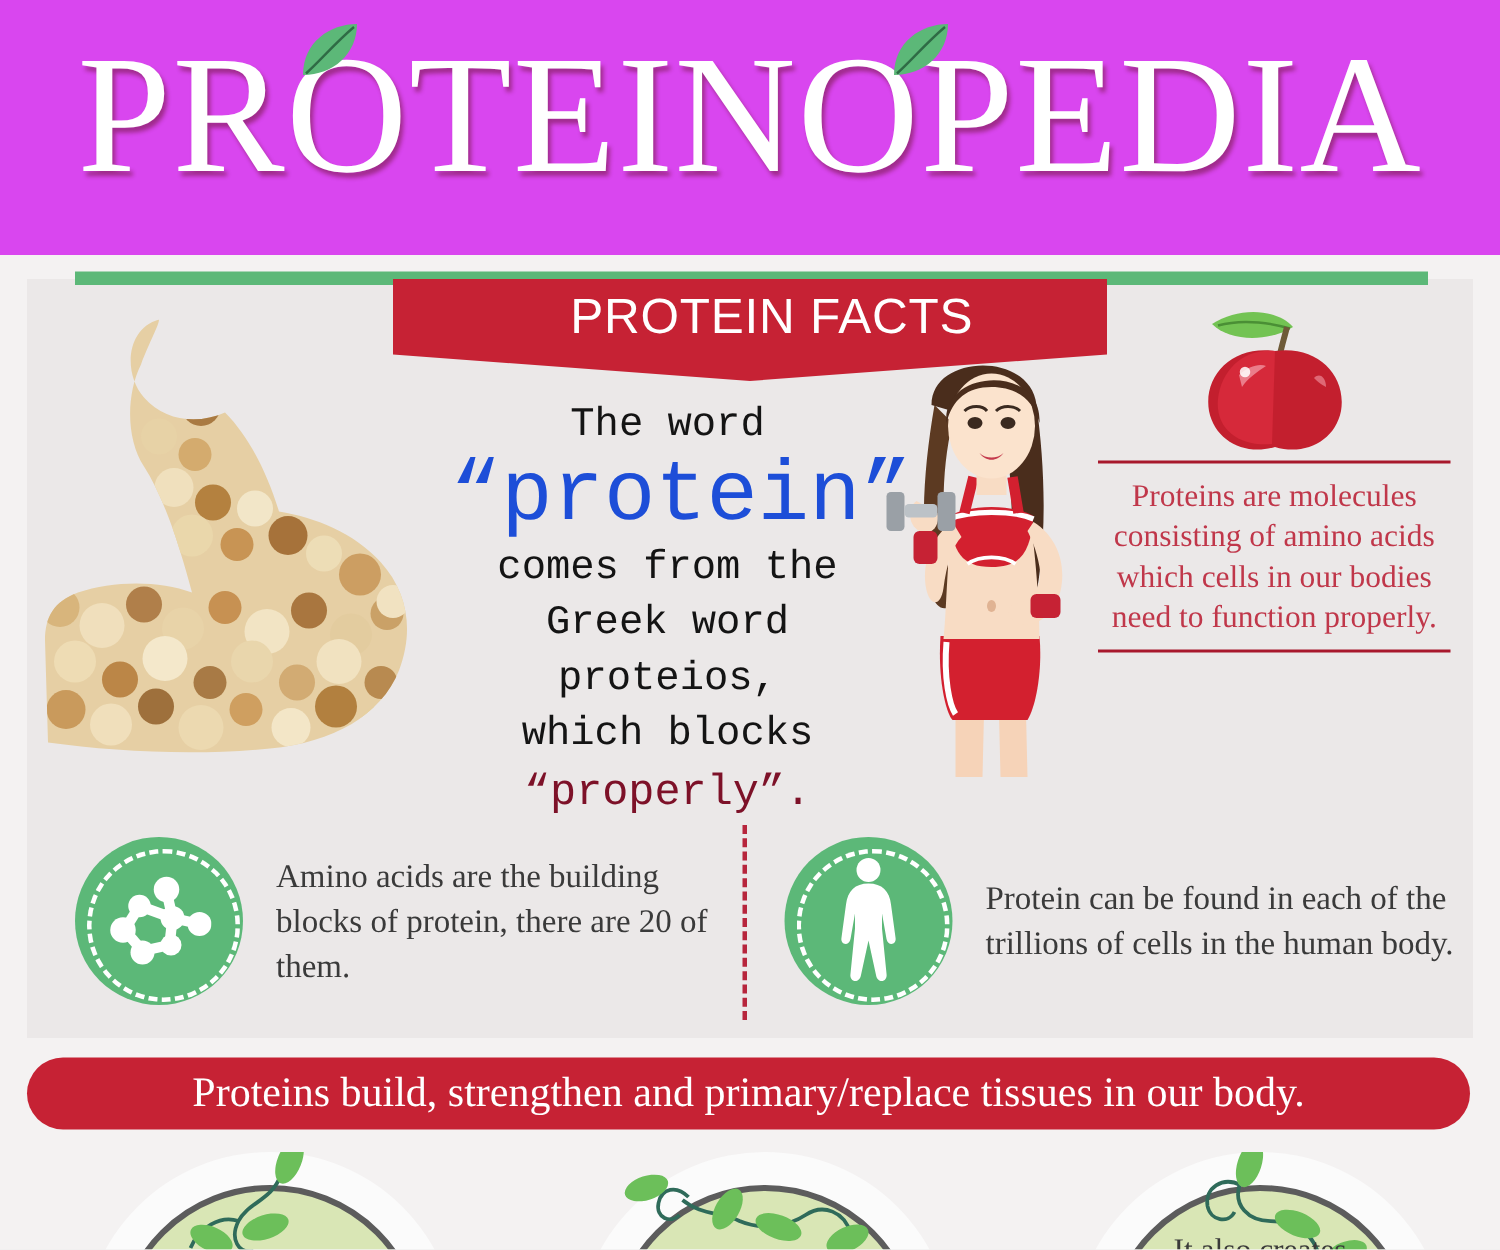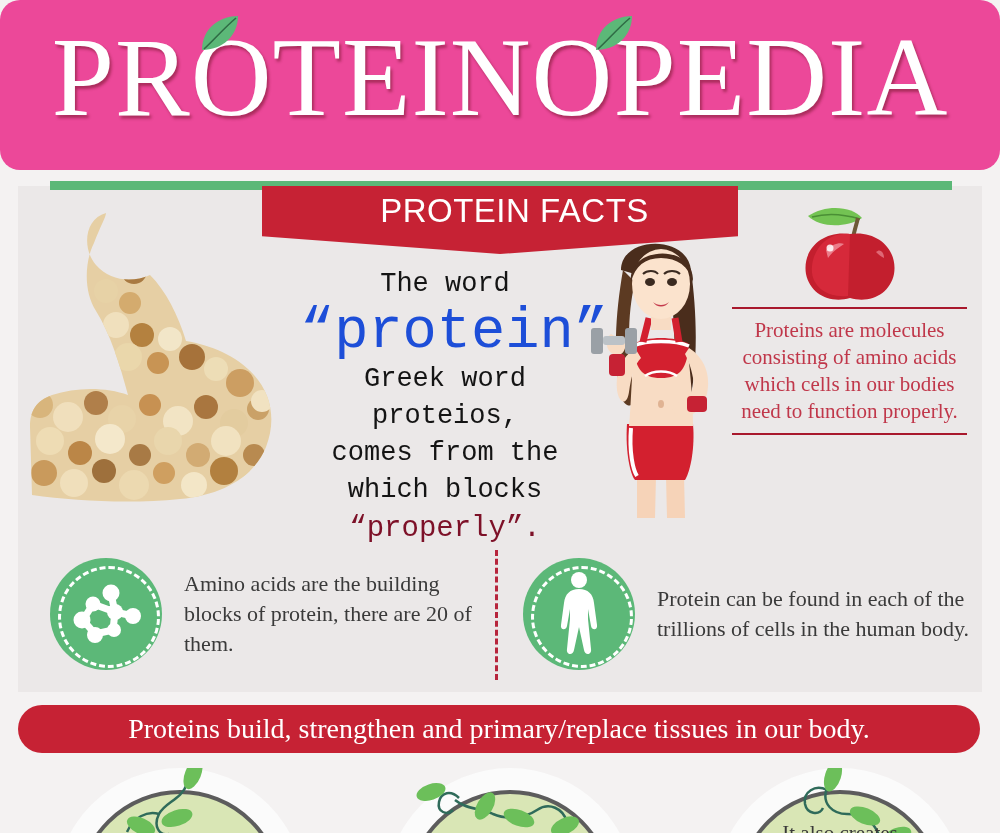--- a/index.html
+++ b/index.html
@@ -19,23 +19,22 @@
     height: 833px;
     background: #f4f2f2;
   }
 
   
   .masthead {
     position: absolute;
     left: 0; top: 0;
     width: 1000px;
     height: 170px;
-    background: #ec4899;
+    background: #d946ef;
     overflow: hidden;
-    border-radius: 20px;
   }
 
   .masthead-title {
     position: absolute;
     left: 0; top: 18px;
     width: 1000px;
     text-align: center;
     color: #ffffff;
     font-family: "Liberation Serif", serif;
     font-size: 112px;
@@ -358,22 +357,22 @@
         <circle cx="206" cy="164" r="12" fill="#edddb6"></circle>
           <circle cx="230" cy="178" r="14" fill="#cc9e62"></circle>
         <circle cx="252" cy="196" r="11" fill="#f1e2c1"></circle>
       </g>
     </g>
   </svg>
 
   <div class="quote-block">
     <div class="q-line">The word</div>
     <span class="q-big">“protein”</span>
+    <div class="q-line">comes from the</div>
     <div class="q-line">Greek word proteios,</div>
-    <div class="q-line">comes from the</div>
     <div class="q-line">which blocks</div>
     <div class="q-primary">“properly”.</div>
   </div>
 
   <svg class="fitness-woman" viewBox="0 0 180 310">
 
     <path d="M56 52 C56 18, 122 16, 126 52 C132 96, 134 150, 122 196 C116 212, 104 210, 106 192
              C112 148, 110 96, 104 66 Z" fill="#4a2d1c"></path>
     <path d="M58 52 C50 98, 48 142, 56 178 C60 192, 72 190, 70 176 C62 140, 62 96, 70 64 Z" fill="#5c3a22"></path>
 

